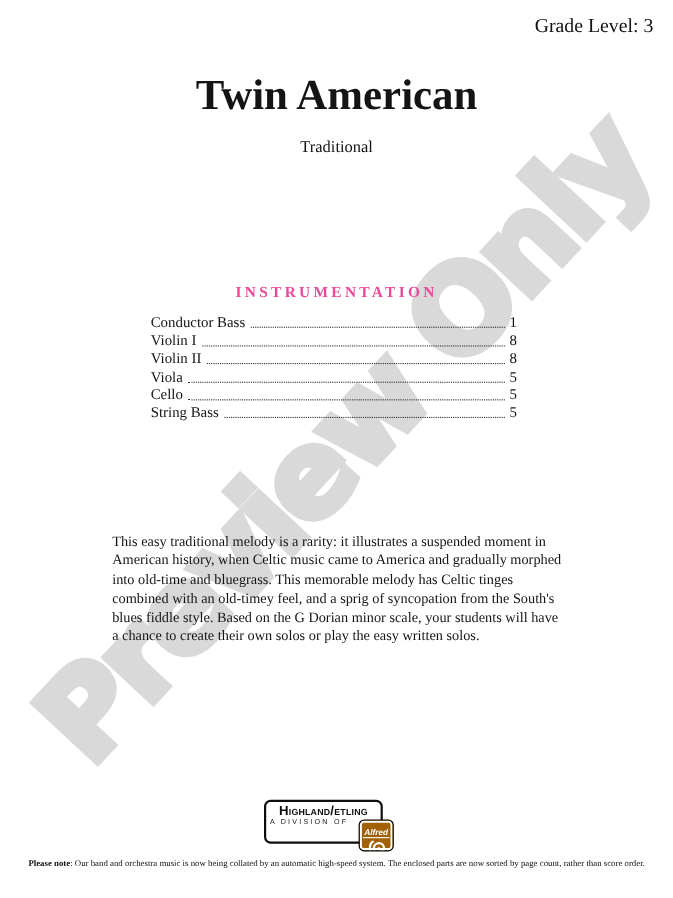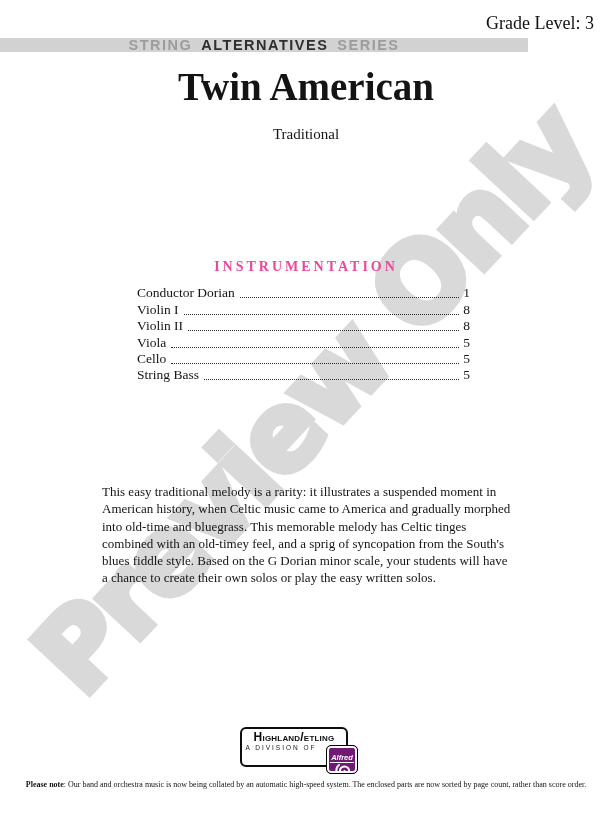--- a/index.html
+++ b/index.html
@@ -176,21 +176,21 @@
     letter-spacing: 2px;
     color: #1a1a1a;
     line-height: 7px;
   }
   .alfred-box {
     position: absolute;
     left: 84px;
     top: 16px;
     width: 32px;
     height: 29px;
-    background: #701a75;
+    background: #a16207;
     border: 1px solid #000;
     border-radius: 5px;
     box-shadow: inset 0 0 0 2px #fff;
     box-sizing: border-box;
     text-align: center;
     overflow: hidden;
   }
   .alfred-label {
     margin-top: 3px;
     font-family: "Liberation Sans", sans-serif;
@@ -221,36 +221,31 @@
 <body>
 
 <div id="page">
 
   <div id="watermark">Preview Only</div>
 
   <div id="content">
 
     <div class="grade-level">Grade Level: 3</div>
 
-    <div class="series-bar">
-      <span class="seg-muted">STRING</span>
-      <span class="seg-dark">ALTERNATIVES</span>
-      <span class="seg-muted">SERIES</span>
-    </div>
 
     <div class="piece-title">Twin American</div>
 
     <div class="piece-credit">Traditional</div>
 
 
     <div class="instr-heading">INSTRUMENTATION</div>
 
     <div class="instr-list">
       <div class="instr-row">
-        <span class="label">Conductor Dorian</span>
+        <span class="label">Conductor Bass</span>
         <span class="leader"></span>
         <span class="count">1</span>
       </div>
       <div class="instr-row">
         <span class="label">Violin I</span>
         <span class="leader"></span>
         <span class="count">8</span>
       </div>
       <div class="instr-row">
         <span class="label">Violin II</span>

